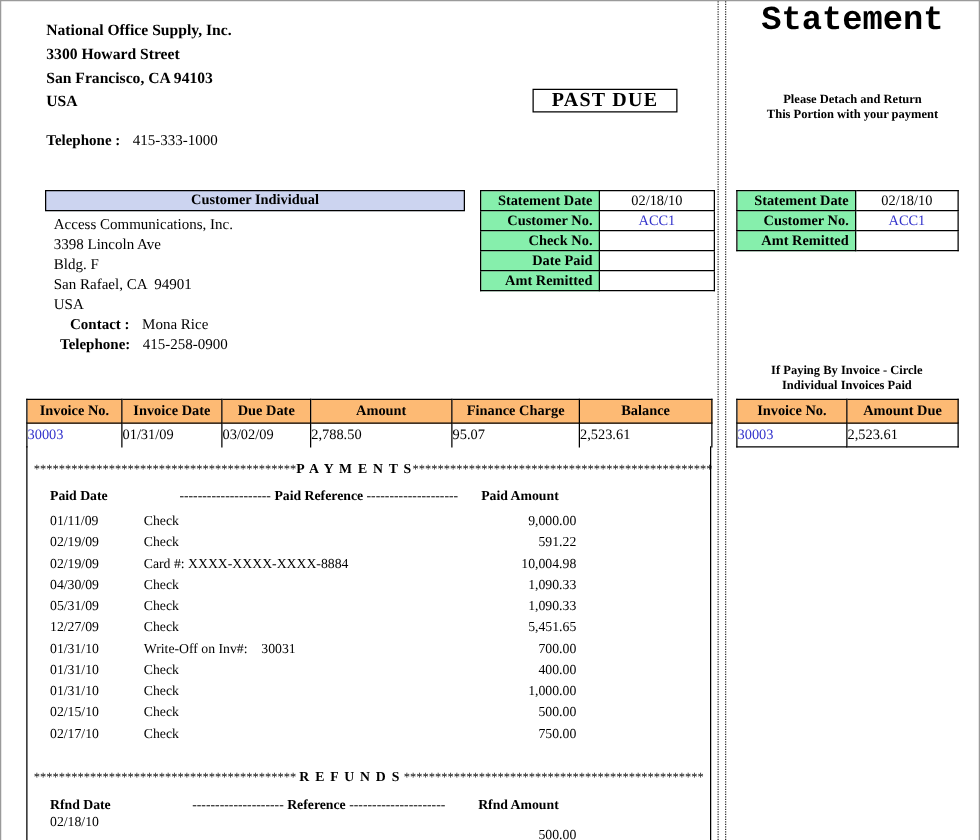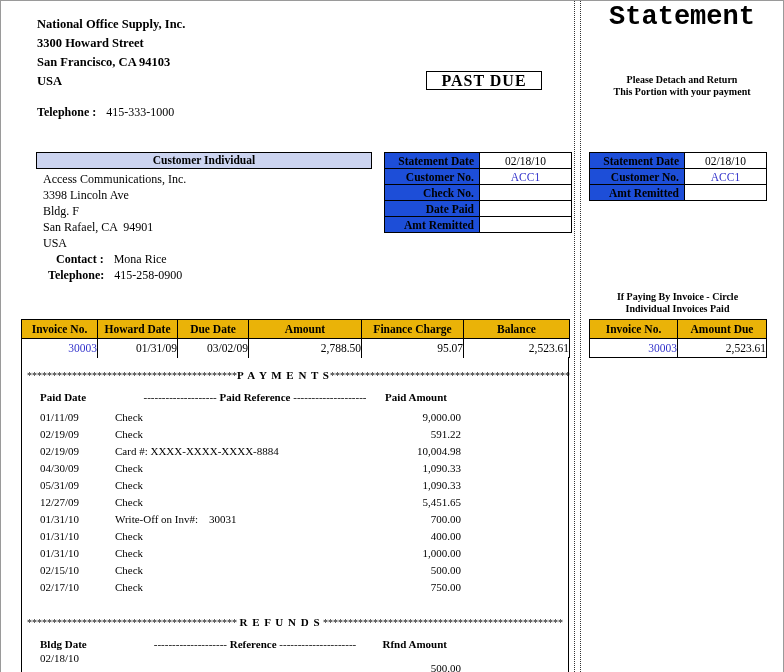--- a/index.html
+++ b/index.html
@@ -20,34 +20,34 @@
   .detach { position:absolute; left:580px; top:73px; width:202px; text-align:center; font-size:10px; font-weight:bold; line-height:12px; }
 
   .cust-header { position:absolute; left:35px; top:151px; width:336px; height:17px; background:#ccd4f0; border:1px solid #000; text-align:center; font-weight:bold; font-size:11.5px; line-height:15px; }
   .cust-lines { position:absolute; left:42px; top:170px; font-size:12px; line-height:16px; }
   .contact-line { padding-left:13px; }
   .contact-line .v, .tel-line .v { margin-left:10px; }
   .tel-line { padding-left:5px; }
 
   table.info { position:absolute; border-collapse:collapse; }
   table.info td { border:1px solid #000; height:16px; font-size:11.5px; vertical-align:middle; padding:0; }
-  table.info td.lbl { background:#1d4ed8; font-weight:bold; text-align:right; padding-right:5px; }
+  table.info td.lbl { background:#86efac; font-weight:bold; text-align:right; padding-right:5px; }
   table.info td.val { text-align:center; }
   .mid { left:383px; top:151px; }
   .mid td.lbl { width:95px; }
   .mid td.val { width:92px; }
   .stub-box { left:588px; top:151px; }
   .stub-box td.lbl { width:95px; }
   .stub-box td.val { width:82px; }
 
   .stub-note { position:absolute; left:588px; top:290px; width:177px; text-align:center; font-size:10px; font-weight:bold; line-height:12px; }
 
   table.inv { position:absolute; border-collapse:collapse; table-layout:fixed; }
-  table.inv th { border:1px solid #000; background:#eab308; font-size:11.5px; height:19px; font-weight:bold; padding:0; }
-  table.inv td { border-left:1px solid #000; border-right:1px solid #000; height:19px; font-size:11.5px; padding:0; text-align:right; }
+  table.inv th { border:1px solid #000; background:#fdba74; font-size:11.5px; height:19px; font-weight:bold; padding:0; }
+  table.inv td { border-left:1px solid #000; border-right:1px solid #000; height:19px; font-size:11.5px; padding:0; text-align:left; }
   .main-inv { left:20px; top:318px; width:548px; }
   .stub-inv { left:588px; top:318px; width:177px; }
   .stub-inv td { border-bottom:1px solid #000; }
   td.amt { text-align:right; padding-right:8px; }
 
   .detail { position:absolute; left:20px; top:356px; width:548px; height:316px; border-left:1px solid #000; border-right:1px solid #000; }
   .detail > div { position:absolute; left:0; right:0; }
   .banner { display:flex; justify-content:space-between; align-items:center; padding:0 5px; font-size:10px; white-space:pre; }
   .banner .bt { font-weight:bold; font-size:11px; letter-spacing:1px; }
   .cols, .prow { height:16px; font-size:11px;margin-left:12px; }
@@ -152,21 +152,21 @@
       <col style="width:76px">
         <col style="width:80px">
         <col style="width:71px">
         <col style="width:113px">
         <col style="width:102px">
         <col style="width:106px">
     </colgroup>
     <tbody>
         <tr>
       <th>Invoice No.</th>
-      <th>Howard Date</th>
+      <th>Invoice Date</th>
       <th>Due Date</th>
       <th>Amount</th>
       <th>Finance Charge</th>
       <th>Balance</th>
     </tr>
     <tr>
       <td class="blue">30003</td>
       <td>01/31/09</td>
       <td>03/02/09</td>
       <td class="amt">2,788.50</td>
@@ -259,21 +259,21 @@
         <span class="p-date">02/17/10</span>
         <span class="p-ref">Check</span>
         <span class="p-amt">750.00</span>
       </div>
 
     <div class="banner" style="top:259px">
       <span>******************************************</span><span class="bt">R E F U N D S</span><span>************************************************</span>
     </div>
 
     <div class="cols" style="top:281px">
-      <span class="c-date">Bldg Date</span>
+      <span class="c-date">Rfnd Date</span>
       <span class="c-ref"><span>--------------------</span> <span class="b">Reference</span> <span>---------------------</span></span>
       <span class="c-amt">Rfnd Amount</span>
     </div>
 
     <div class="prow" style="top:295px">
         <span class="p-date">02/18/10</span>
       </div>
     <div class="prow" style="top:305px">
         <span class="p-amt">500.00</span>
       </div>

